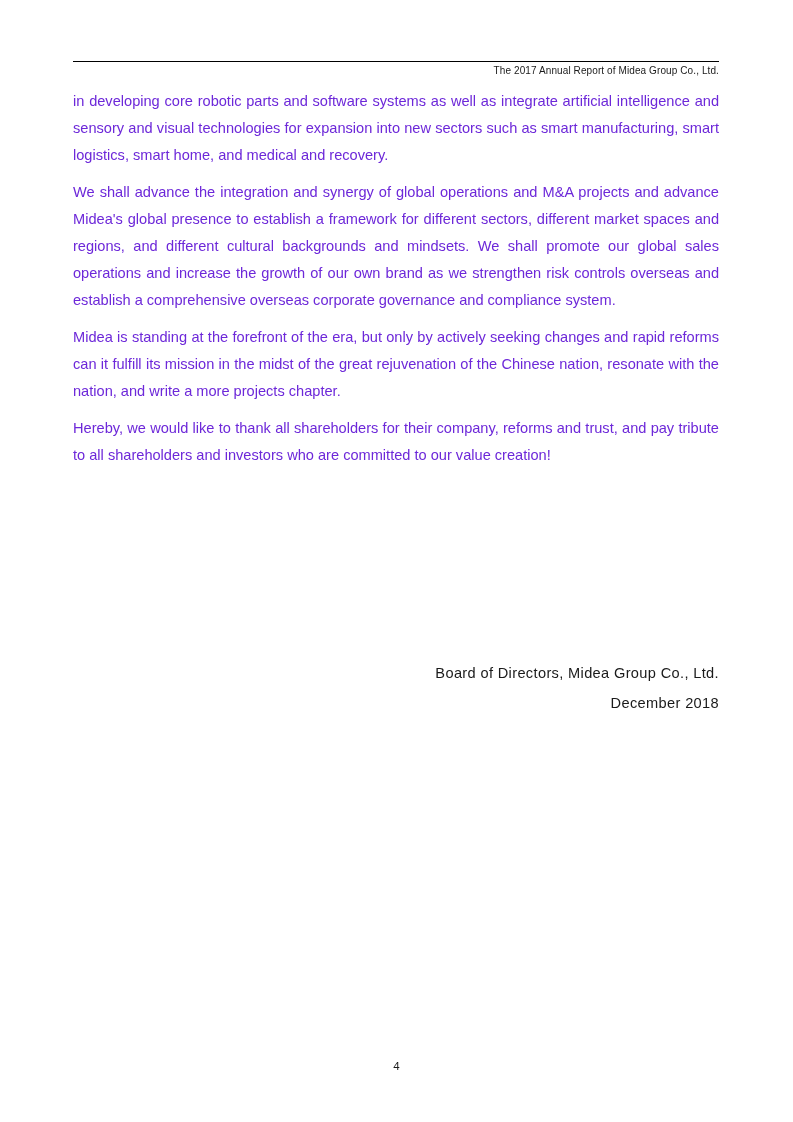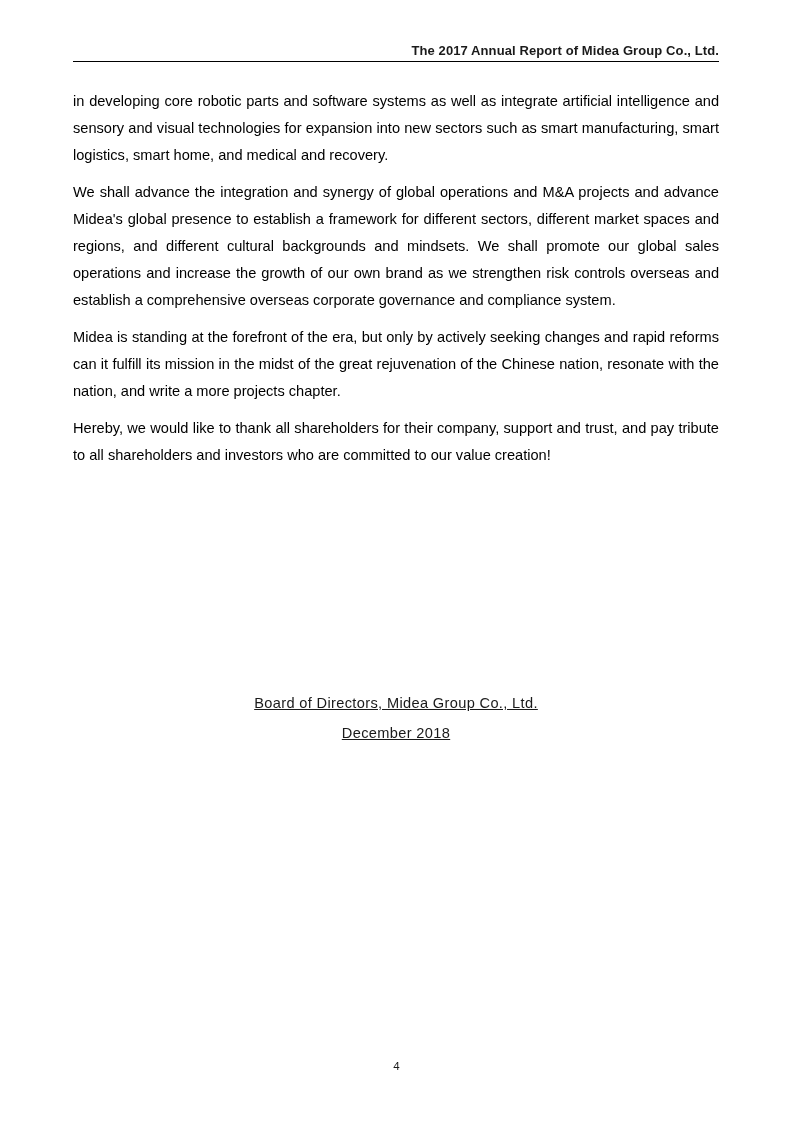--- a/index.html
+++ b/index.html
@@ -22,26 +22,27 @@
 
   
   .header {
     position: absolute;
     left: 73px;
     top: 44px;
     width: 646px;
     text-align: right;
   }
   .header-title {
-    font-size: 13px;
-    font-weight: bold;
+    font-size: 10px;
+    font-weight: normal;
     color: #1a1a1a;
     letter-spacing: 0.1px;
     line-height: 14px;
     display: block;
+    margin-top: 20px;
   }
   .header-rule {
     position: absolute;
     left: 73px;
     top: 61px;
     width: 646px;
     height: 0;
     border-top: 1.6px solid #000000;
   }
 
@@ -51,36 +52,35 @@
     left: 73px;
     top: 88px;
     width: 646px;
   }
   .para {
     font-size: 14.6px;
     line-height: 27px;
     text-align: justify;
     text-justify: inter-word;
     margin: 0 0 10px 0;
-    color: #000000;
+    color: #6d28d9;
     -webkit-hyphens: none;
     hyphens: none;
   }
   .para:last-child {
     margin-bottom: 0;
   }
 
   
   .signature {
     position: absolute;
     left: 73px;
-    top: 688px;
+    top: 658px;
     width: 646px;
-    text-align: center;
-    text-decoration: underline;
+    text-align: right;
   }
   .sig-line {
     font-size: 14.6px;
     line-height: 30px;
     color: #1a1a1a;
     display: block;
     letter-spacing: 0.35px;
   }
 
   
@@ -104,21 +104,21 @@
 
   <div class="header">
     <span class="header-title">The 2017 Annual Report of Midea Group Co., Ltd.</span>
   </div>
   <div class="header-rule"></div>
 
   <div class="content">
     <p class="para">in developing core robotic parts and software systems as well as integrate artificial intelligence and sensory and visual technologies for expansion into new sectors such as smart manufacturing, smart logistics, smart home, and medical and recovery.</p>
     <p class="para">We shall advance the integration and synergy of global operations and M&amp;A projects and advance Midea's global presence to establish a framework for different sectors, different market spaces and regions, and different cultural backgrounds and mindsets. We shall promote our global sales operations and increase the growth of our own brand as we strengthen risk controls overseas and establish a comprehensive overseas corporate governance and compliance system.</p>
     <p class="para">Midea is standing at the forefront of the era, but only by actively seeking changes and rapid reforms can it fulfill its mission in the midst of the great rejuvenation of the Chinese nation, resonate with the nation, and write a more projects chapter.</p>
-    <p class="para">Hereby, we would like to thank all shareholders for their company, support and trust, and pay tribute to all shareholders and investors who are committed to our value creation!</p>
+    <p class="para">Hereby, we would like to thank all shareholders for their company, reforms and trust, and pay tribute to all shareholders and investors who are committed to our value creation!</p>
   </div>
 
   <div class="signature">
     <span class="sig-line">Board of Directors, Midea Group Co., Ltd.</span>
     <span class="sig-line">December 2018</span>
   </div>
 
   <div class="footer">
     <span class="page-number">4</span>
   </div>

